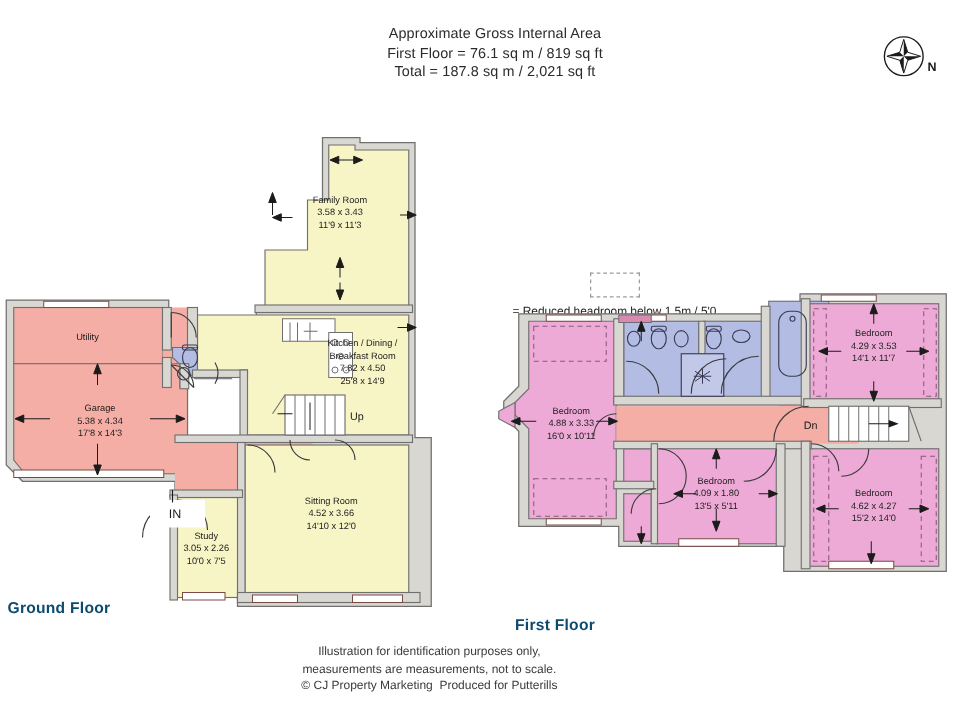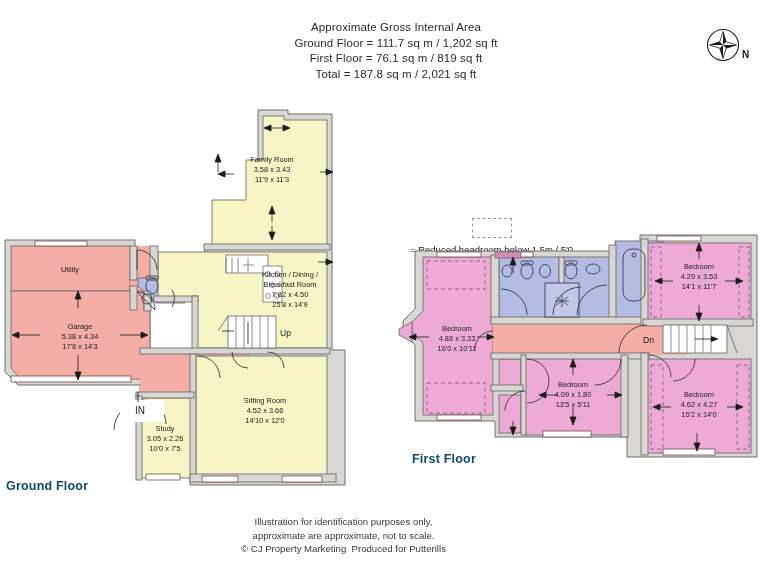--- a/index.html
+++ b/index.html
@@ -18,21 +18,21 @@
   
   #compass{position:absolute;left:706px;top:28px;width:44px;height:40px;}
   #compass .n-label{
     position:absolute;left:36px;top:21px;font-size:10px;font-weight:bold;color:#1b1b1b;
   }
   
   .floor-caption{
     position:absolute;font-size:12.5px;font-weight:bold;color:#0c4a6e;letter-spacing:.2px;
   }
   #ground-floor-caption{left:6px;top:479px;}
-  #first-floor-caption{left:412px;top:452px;text-align:right;}
+  #first-floor-caption{left:412px;top:493px;text-align:right;}
   
   #legend{position:absolute;left:410px;top:218px;display:flex;align-items:center;gap:6px;flex-direction:column;}
   #legend .swatch{
     width:40px;height:20px;border:1px dashed #9b9b9b;background:#ffffff;box-sizing:border-box;
   }
   #legend .legend-text{font-size:9.5px;color:#222;white-space:nowrap;}
   
   #footer-block{
     position:absolute;left:0;top:515px;width:687px;text-align:center;
     font-size:9.6px;line-height:13.5px;color:#3a3a3a;
@@ -56,21 +56,20 @@
     font-size:10px;fill:#1b1b1b;text-anchor:middle;
   }
 </style>
 </head>
 <body>
 
 <div class="stage">
 
   <div id="header-block">
     <div>Approximate Gross Internal Area</div>
-    <div>Ground Floor = 111.7 sq m / 1,202 sq ft</div>
     <div>First Floor = 76.1 sq m / 819 sq ft</div>
     <div>Total = 187.8 sq m / 2,021 sq ft</div>
   </div>
 
   <div id="compass">
     <svg width="34" height="34" viewBox="0 0 34 34">
       <circle cx="17" cy="17" r="15.5" fill="#ffffff" stroke="#1b1b1b" stroke-width="1.1"></circle>
       <path d="M17 3.5 L20.2 13.8 L30.5 17 L20.2 20.2 L17 30.5 L13.8 20.2 L3.5 17 L13.8 13.8 Z" fill="#ffffff" stroke="#1b1b1b" stroke-width="0.8"></path>
       <path d="M17 3.5 L20.2 13.8 L17 17 Z" fill="#1b1b1b"></path>
       <path d="M30.5 17 L20.2 20.2 L17 17 Z" fill="#1b1b1b"></path>
@@ -421,17 +420,17 @@
         <text class="rmlabel" x="304" y="192">15'2 x 14'0</text>
       </g>
     </svg>
   </div>
 
   <div class="floor-caption" id="ground-floor-caption">Ground Floor</div>
   <div class="floor-caption" id="first-floor-caption">First Floor</div>
 
   <div id="footer-block">
     <div>Illustration for identification purposes only,</div>
-    <div>approximate are approximate, not to scale.</div>
+    <div>measurements are measurements, not to scale.</div>
     <div>© CJ Property Marketing  Produced for Putterills</div>
   </div>
 
 </div>
 
 </body></html>

